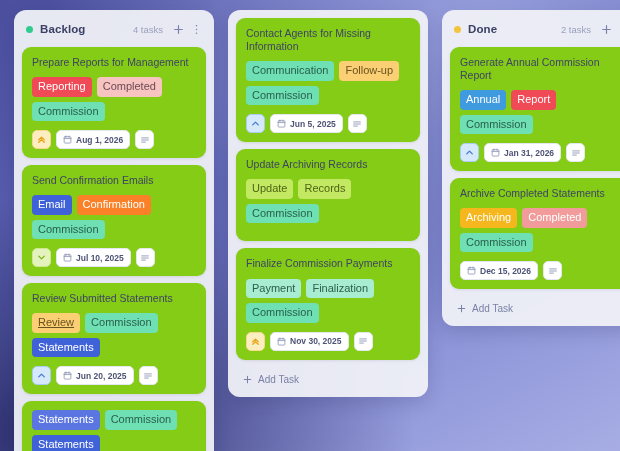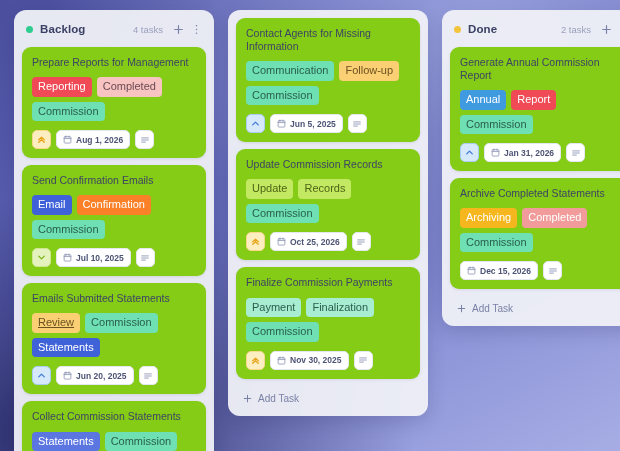--- a/index.html
+++ b/index.html
@@ -243,21 +243,21 @@
             <span class="date-text">Jul 10, 2025</span>
           </span>
           <span class="desc-chip">
             <svg width="10" height="10" viewBox="0 0 24 24" fill="none" stroke="currentColor" stroke-width="2.4" stroke-linecap="round" stroke-linejoin="round">
               <path d="M4 7h16M4 12h16M4 17h9"></path>
             </svg>
           </span>
         </div>
       </div>
       <div class="card">
-        <div class="card-title">Emails Submitted Statements</div>
+        <div class="card-title">Review Submitted Statements</div>
         <div class="tag-row">
           <span class="tag" style="background: rgb(251, 207, 115); color: rgb(107, 82, 33); text-decoration: underline;">Review</span>
           <span class="tag" style="background: rgb(110, 224, 180); color: rgb(42, 95, 76);">Commission</span>
           <span class="tag" style="background: rgb(63, 98, 216); color: rgb(255, 255, 255);">Statements</span>
         </div>
         <div class="meta-row">
           <span class="prio-chip" style="background: rgb(214, 233, 251); color: rgb(63, 121, 216); border: 1px solid rgb(169, 205, 242);">
             <svg width="11" height="11" viewBox="0 0 24 24" fill="none" stroke="currentColor" stroke-width="2.8" stroke-linecap="round" stroke-linejoin="round">
               <path d="M6 15l6-6 6 6"></path>
             </svg>
@@ -272,21 +272,20 @@
             <span class="date-text">Jun 20, 2025</span>
           </span>
           <span class="desc-chip">
             <svg width="10" height="10" viewBox="0 0 24 24" fill="none" stroke="currentColor" stroke-width="2.4" stroke-linecap="round" stroke-linejoin="round">
               <path d="M4 7h16M4 12h16M4 17h9"></path>
             </svg>
           </span>
         </div>
       </div>
       <div class="card">
-        <div class="card-title">Collect Commission Statements</div>
         <div class="tag-row">
           <span class="tag" style="background: rgb(91, 118, 224); color: rgb(255, 255, 255);">Statements</span>
           <span class="tag" style="background: rgb(110, 224, 180); color: rgb(42, 95, 76);">Commission</span>
           <span class="tag" style="background: rgb(63, 98, 216); color: rgb(255, 255, 255);">Statements</span>
         </div>
         <div class="meta-row">
           <span class="prio-chip" style="background: rgb(253, 238, 194); color: rgb(232, 163, 23); border: 1px solid rgb(246, 217, 138);">
             <svg width="11" height="11" viewBox="0 0 24 24" fill="none" stroke="currentColor" stroke-width="2.8" stroke-linecap="round" stroke-linejoin="round">
               <path d="M6 12.5l6-5.5 6 5.5"></path>
               <path d="M6 18l6-5.5 6 5.5"></path>
@@ -333,47 +332,25 @@
             <span class="date-text">Jun 5, 2025</span>
           </span>
           <span class="desc-chip">
             <svg width="10" height="10" viewBox="0 0 24 24" fill="none" stroke="currentColor" stroke-width="2.4" stroke-linecap="round" stroke-linejoin="round">
               <path d="M4 7h16M4 12h16M4 17h9"></path>
             </svg>
           </span>
         </div>
       </div>
       <div class="card">
-        <div class="card-title">Update Commission Records</div>
+        <div class="card-title">Update Archiving Records</div>
         <div class="tag-row">
           <span class="tag" style="background: rgb(195, 232, 98); color: rgb(78, 100, 21);">Update</span>
           <span class="tag" style="background: rgb(195, 232, 98); color: rgb(78, 100, 21);">Records</span>
           <span class="tag" style="background: rgb(110, 224, 180); color: rgb(42, 95, 76);">Commission</span>
-        </div>
-        <div class="meta-row">
-          <span class="prio-chip" style="background: rgb(253, 238, 194); color: rgb(232, 163, 23); border: 1px solid rgb(246, 217, 138);">
-            <svg width="11" height="11" viewBox="0 0 24 24" fill="none" stroke="currentColor" stroke-width="2.8" stroke-linecap="round" stroke-linejoin="round">
-              <path d="M6 12.5l6-5.5 6 5.5"></path>
-              <path d="M6 18l6-5.5 6 5.5"></path>
-            </svg>
-          </span>
-          <span class="date-chip">
-            <span class="cal">
-              <svg width="9" height="9" viewBox="0 0 24 24" fill="none" stroke="currentColor" stroke-width="2.2" stroke-linecap="round" stroke-linejoin="round">
-                <rect x="3" y="4.5" width="18" height="17" rx="2.5"></rect>
-                <path d="M3 9.5h18M8 2.5v4M16 2.5v4"></path>
-              </svg>
-            </span>
-            <span class="date-text">Oct 25, 2026</span>
-          </span>
-          <span class="desc-chip">
-            <svg width="10" height="10" viewBox="0 0 24 24" fill="none" stroke="currentColor" stroke-width="2.4" stroke-linecap="round" stroke-linejoin="round">
-              <path d="M4 7h16M4 12h16M4 17h9"></path>
-            </svg>
-          </span>
         </div>
       </div>
       <div class="card">
         <div class="card-title">Finalize Commission Payments</div>
         <div class="tag-row">
           <span class="tag" style="background: rgb(168, 236, 210); color: rgb(42, 95, 76);">Payment</span>
           <span class="tag" style="background: rgb(168, 236, 210); color: rgb(42, 95, 76);">Finalization</span>
           <span class="tag" style="background: rgb(110, 224, 180); color: rgb(42, 95, 76);">Commission</span>
         </div>
         <div class="meta-row">

